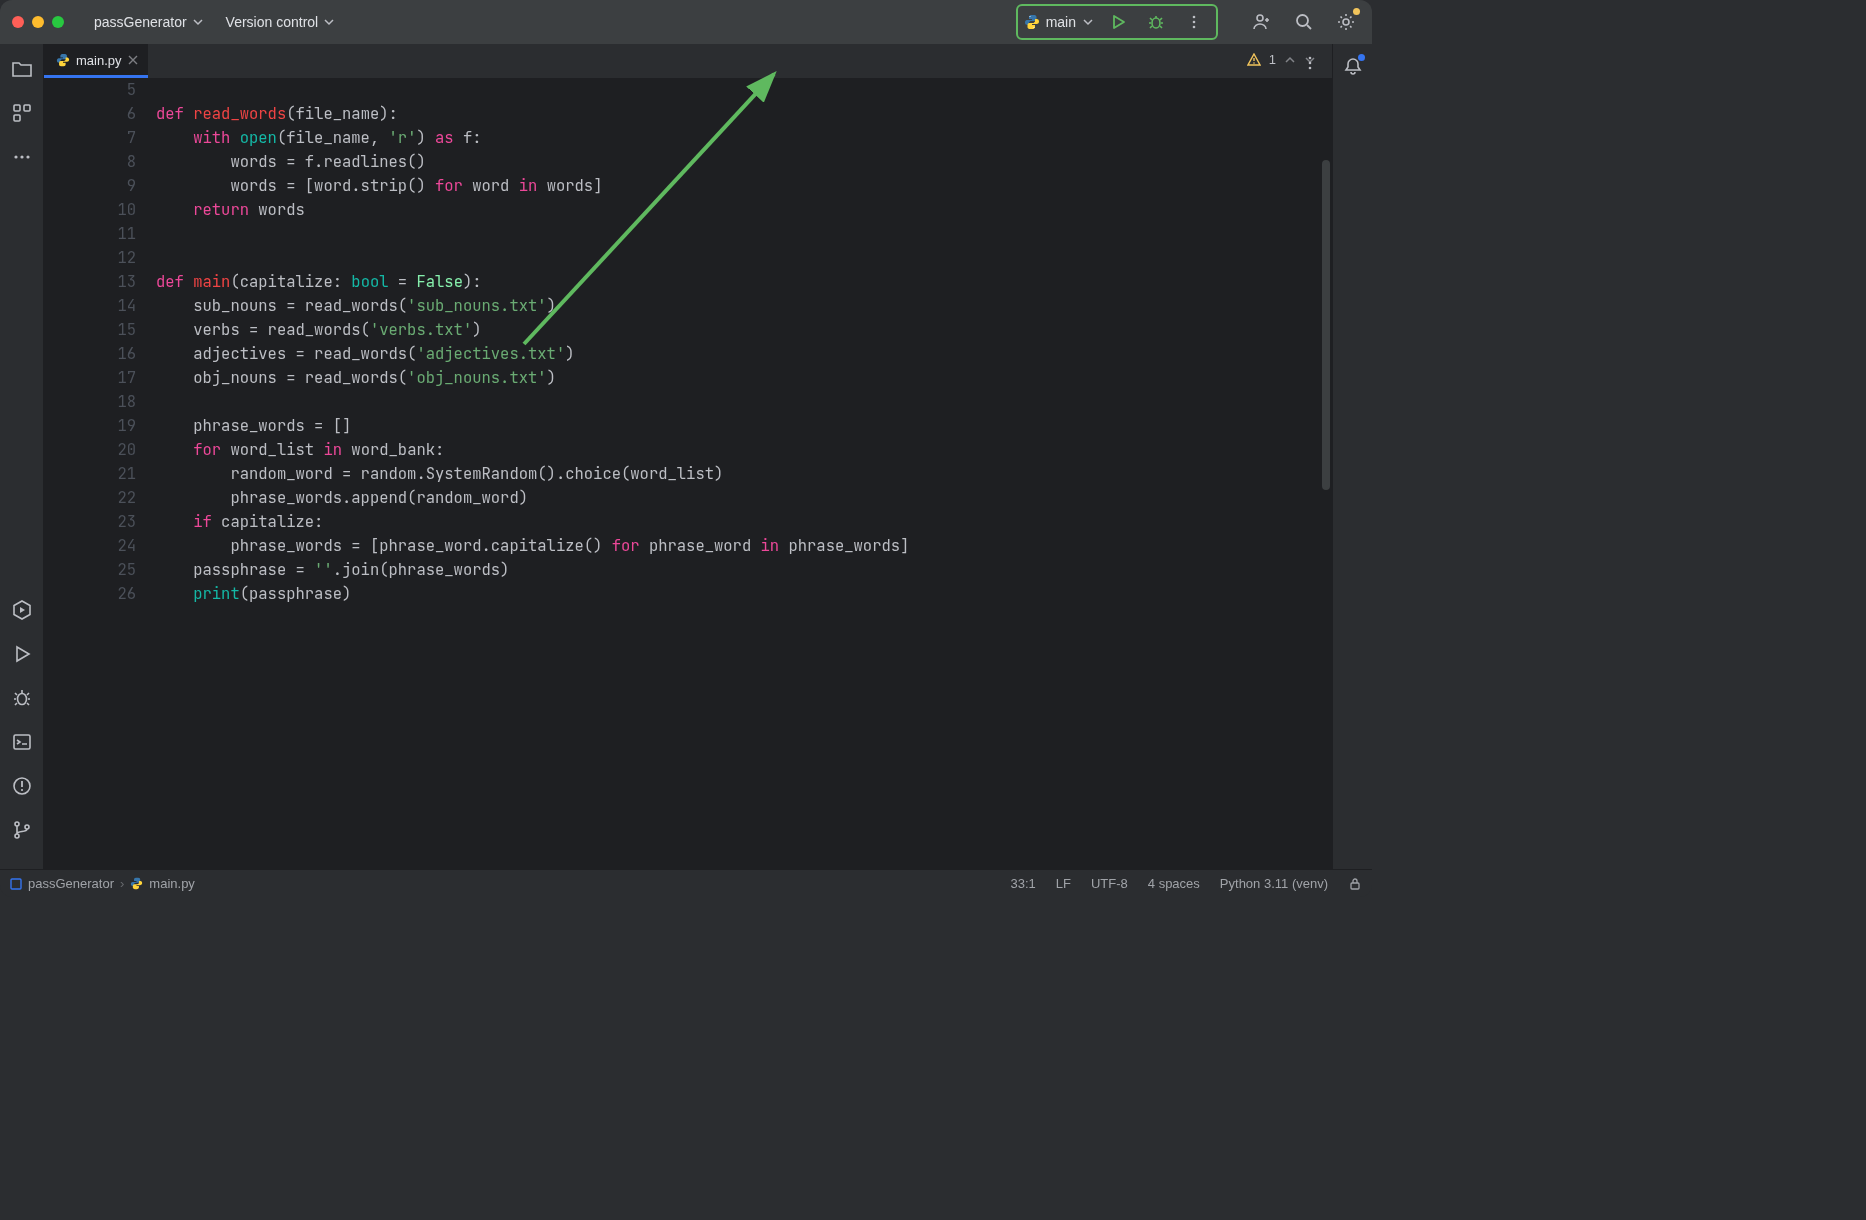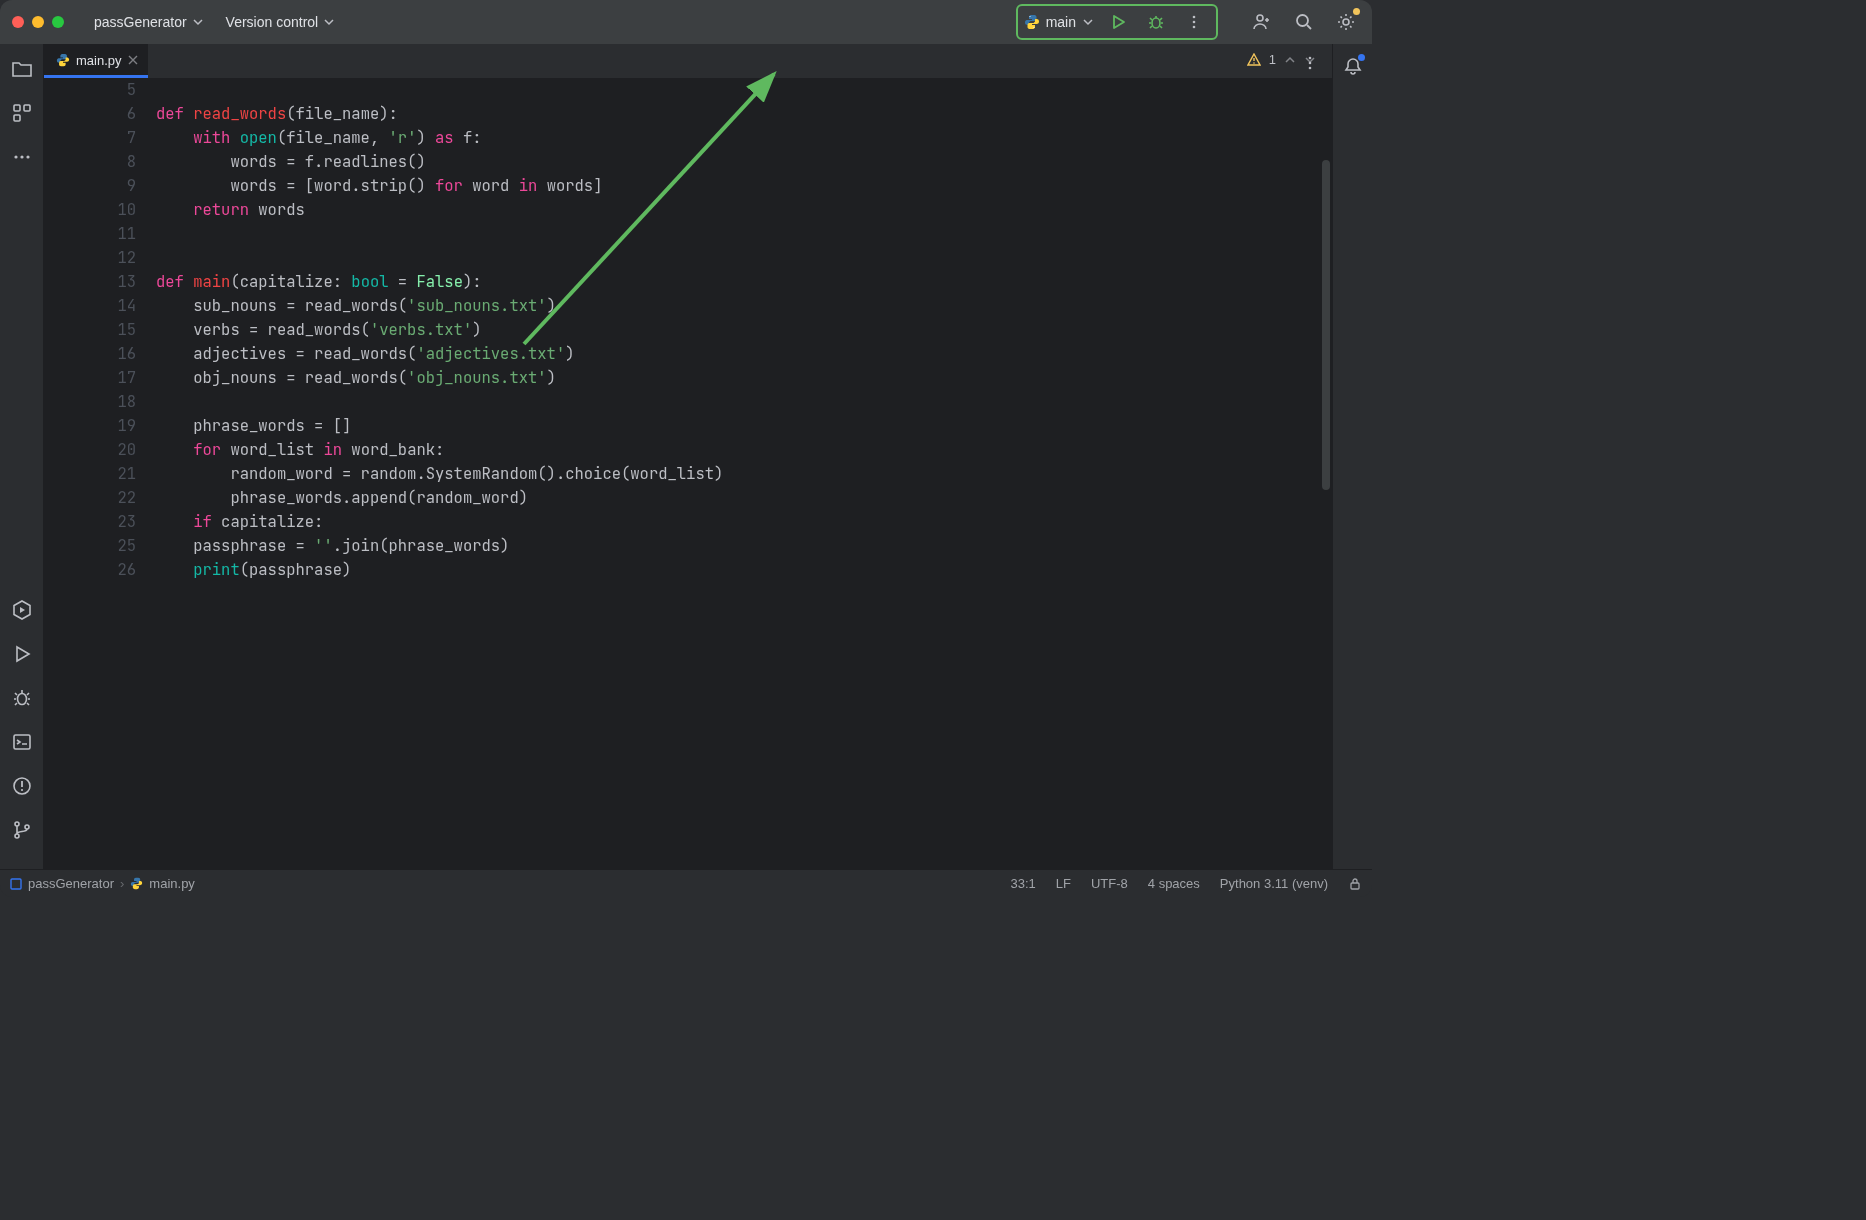--- a/index.html
+++ b/index.html
@@ -354,20 +354,24 @@
           </div>
           <div class="code-row">
             <div class="lnum">22</div>
             <div class="code">        phrase_words.append(random_word)</div>
           </div>
           <div class="code-row">
             <div class="lnum">23</div>
             <div class="code">    <span class="kw">if</span> capitalize:</div>
           </div>
           <div class="code-row">
+            <div class="lnum">24</div>
+            <div class="code">        phrase_words = [phrase_word.capitalize() <span class="kw">for</span> phrase_word <span class="kw">in</span> phrase_words]</div>
+          </div>
+          <div class="code-row">
             <div class="lnum">25</div>
             <div class="code">    passphrase = <span class="str">''</span>.join(phrase_words)</div>
           </div>
           <div class="code-row">
             <div class="lnum">26</div>
             <div class="code">    <span class="builtin">print</span>(passphrase)</div>
           </div>
         </div>
       <div class="fake-scroll"></div>
     </div>

